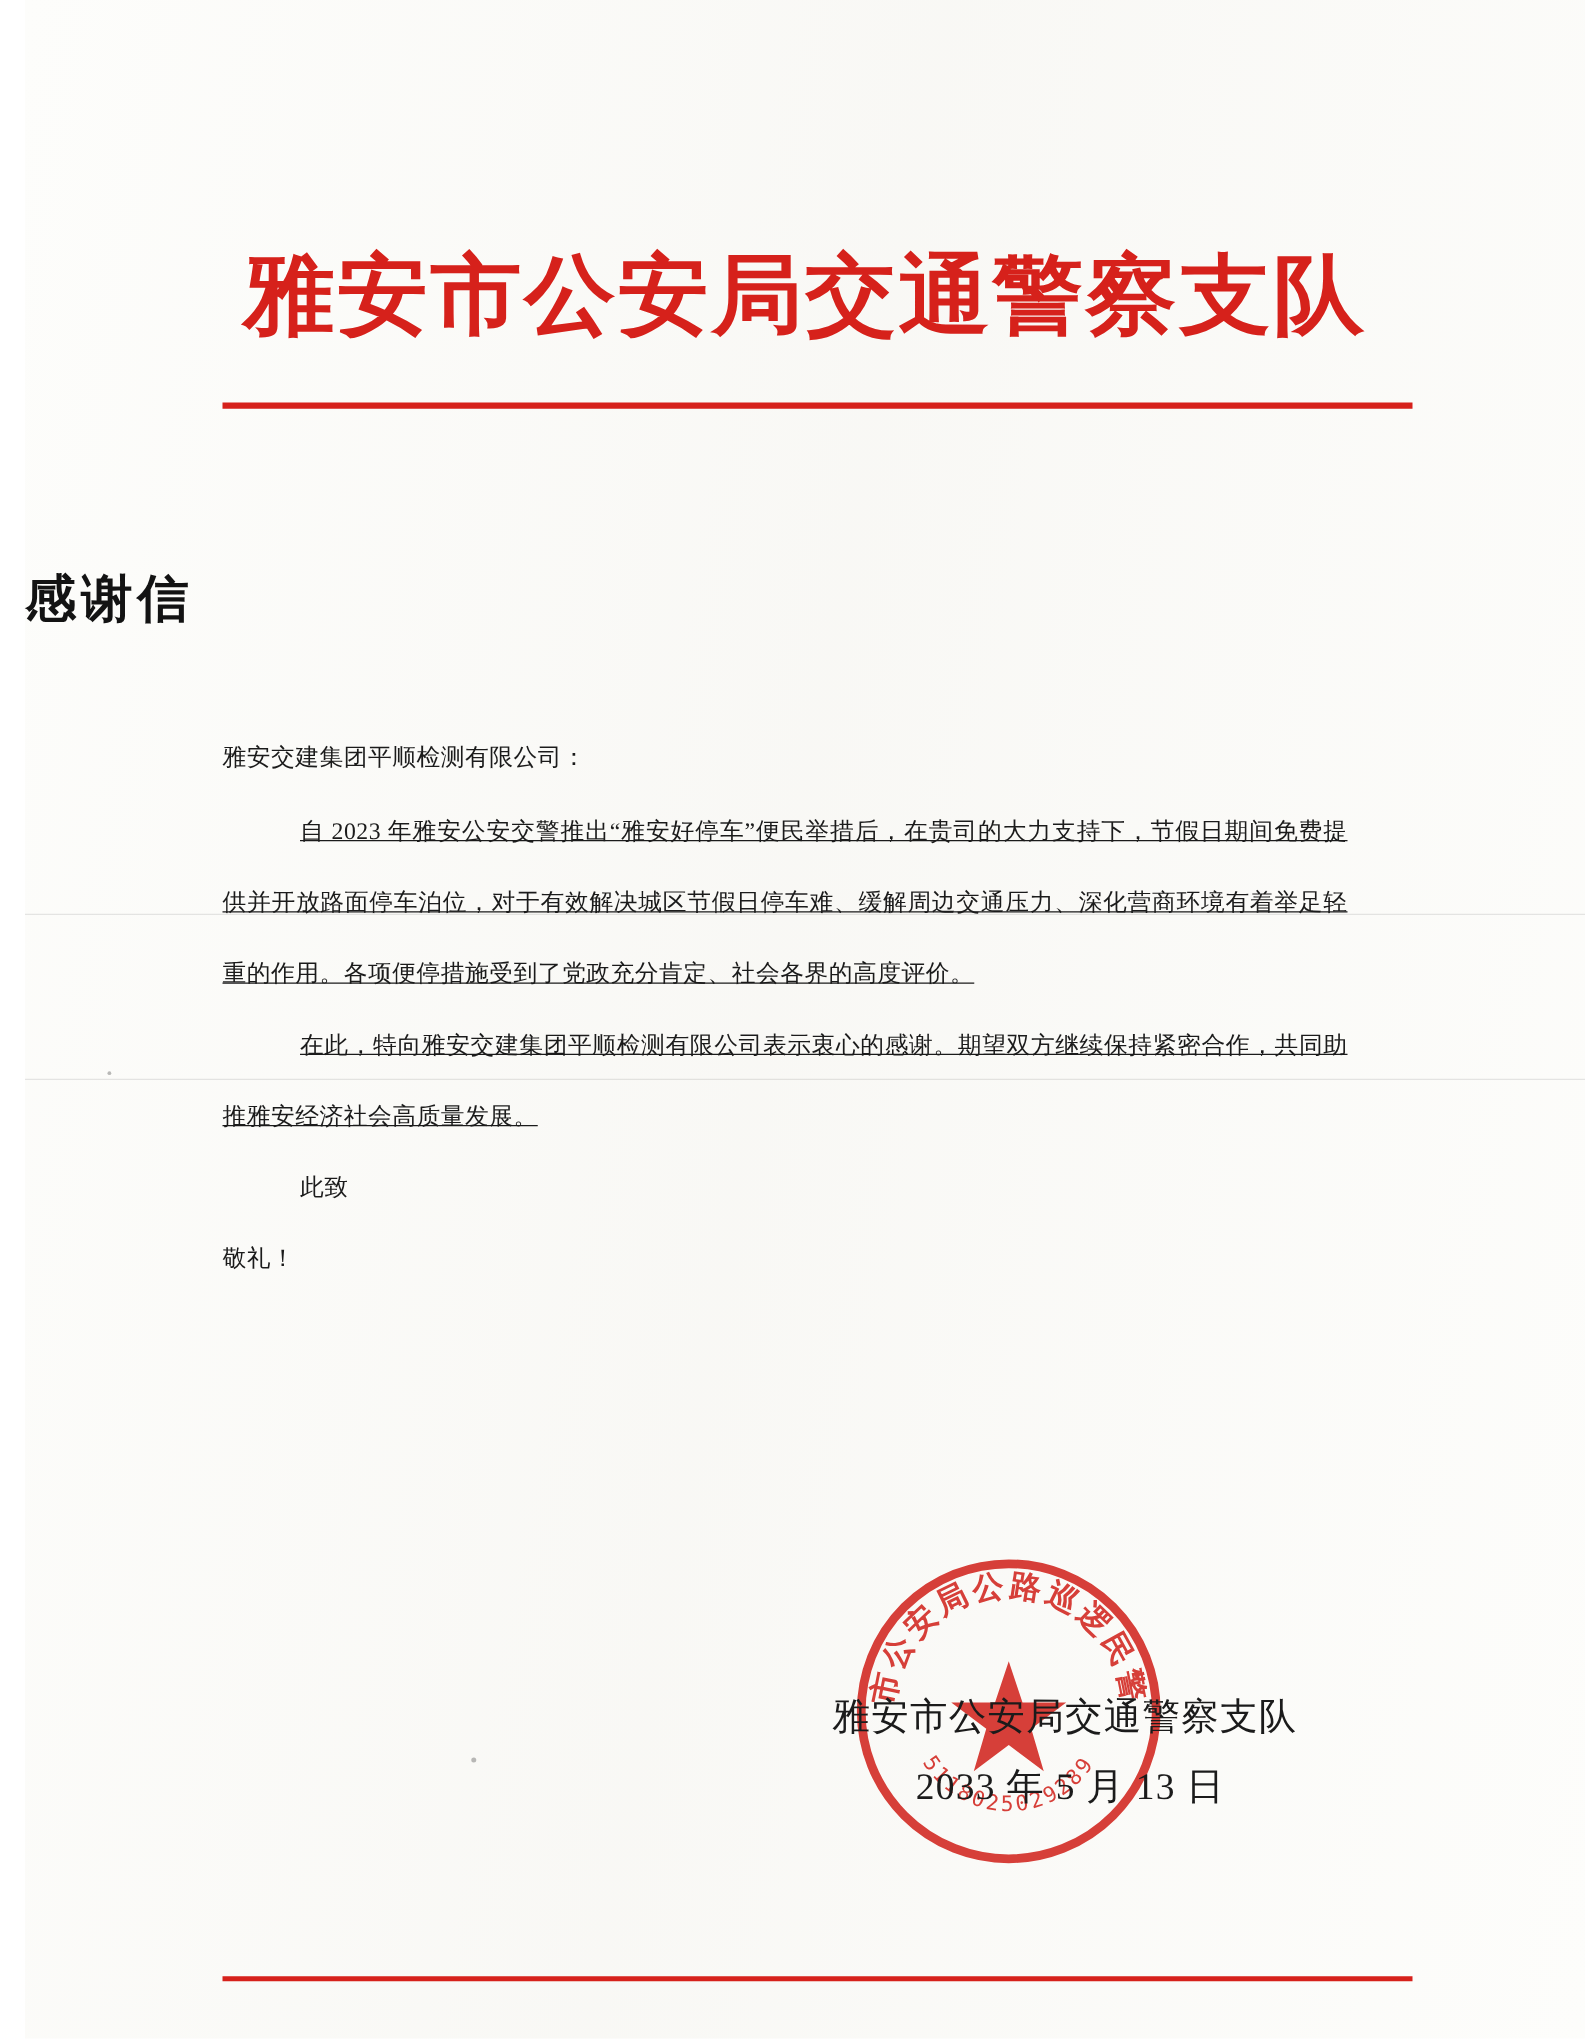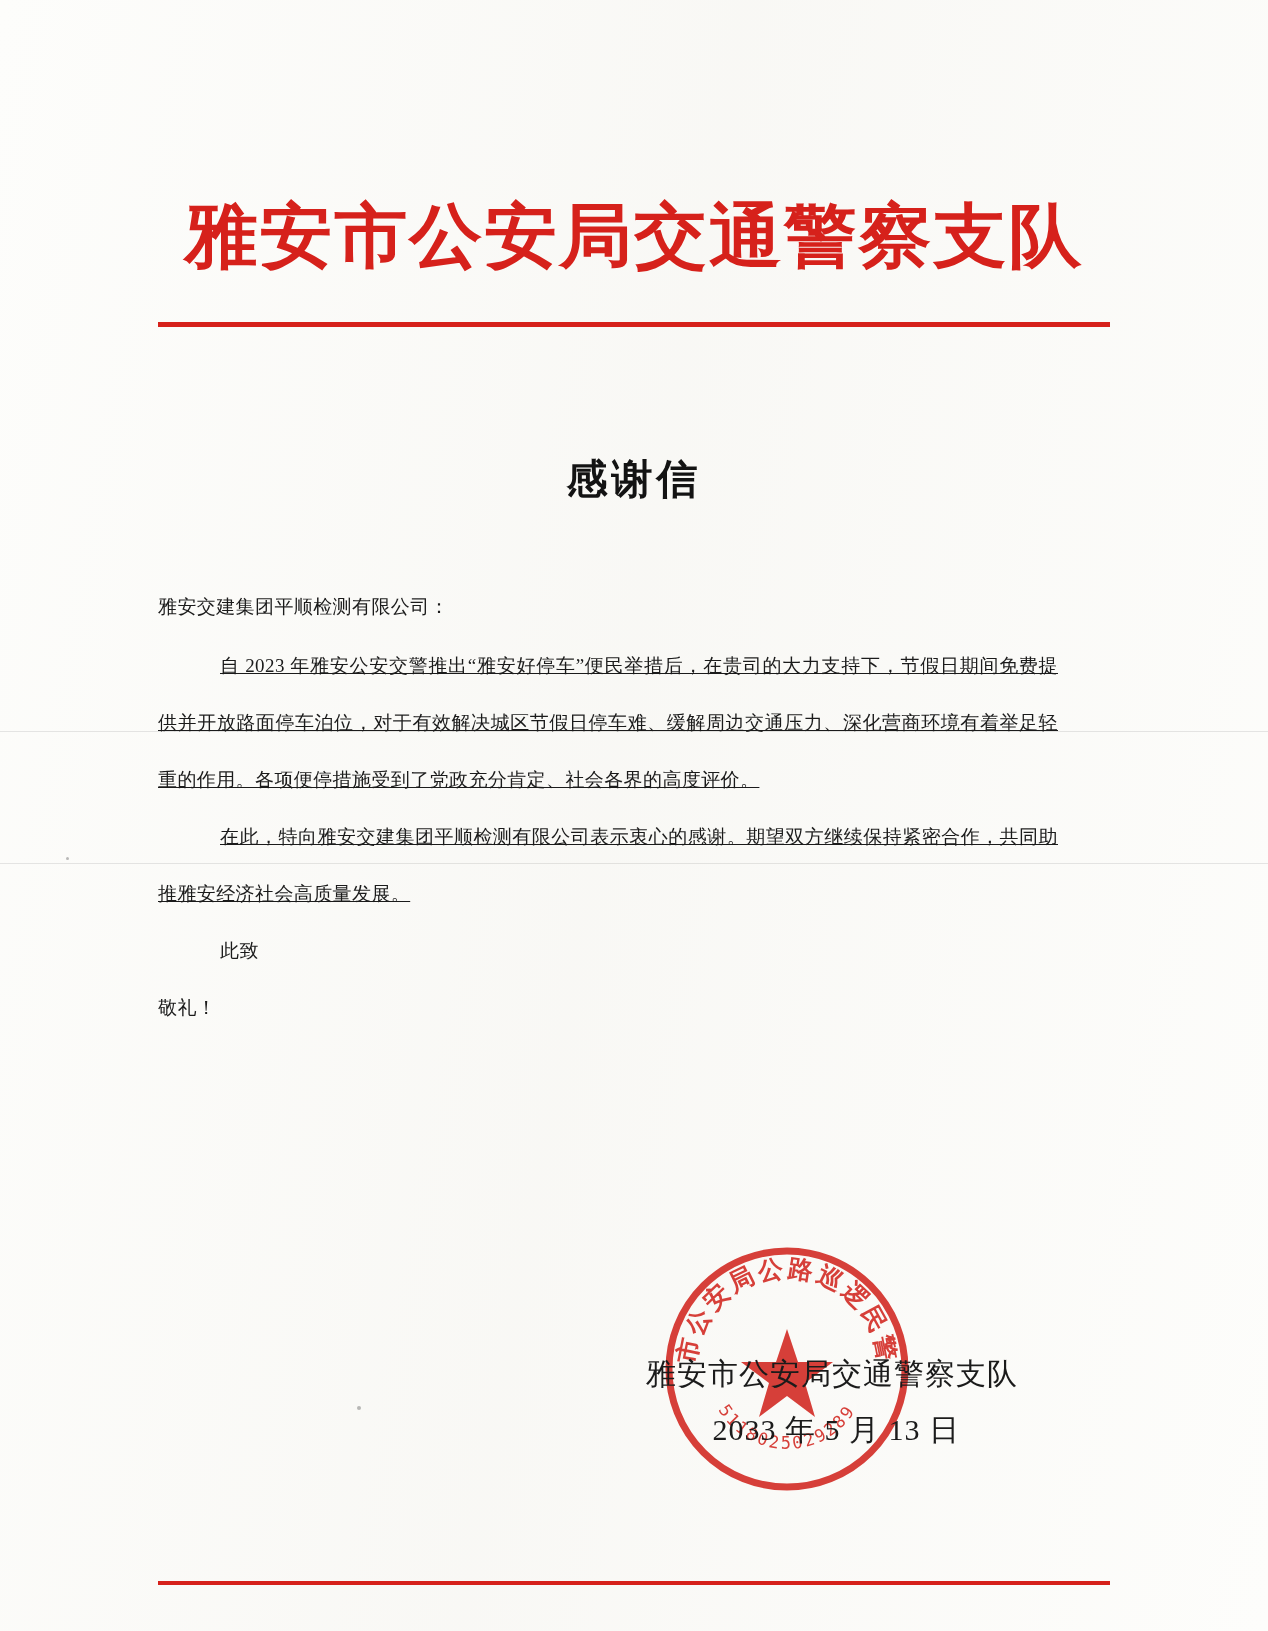--- a/index.html
+++ b/index.html
@@ -13,20 +13,21 @@
     font-family: "Liberation Serif", "DejaVu Serif", serif;
     color: #1a1a1a;
     position: relative;
     overflow: hidden;
   }
 
   .page {
     position: absolute;
     inset: 0;
     background: #fdfdfb;
+    margin-left: 20px;
   }
 
   
   .scan-tint {
     position: absolute;
     inset: 0;
     background:
       linear-gradient(100deg, rgba(250,250,248,0) 0%, rgba(245,244,240,0.55) 48%, rgba(250,250,248,0) 100%);
     pointer-events: none;
   }
@@ -74,21 +75,21 @@
     width: 952px;
     height: 4px;
     background: #d6211b;
   }
 
   .doc-title {
     position: absolute;
     top: 452px;
     left: 0;
     width: 100%;
-    text-align: center;
+    text-align: left;
     font-family: "DejaVu Serif", "Liberation Serif", serif;
     font-weight: bold;
     font-size: 41px;
     letter-spacing: 4px;
     color: #131313;
   }
 
   .body-block {
     position: absolute;
     top: 578px;

